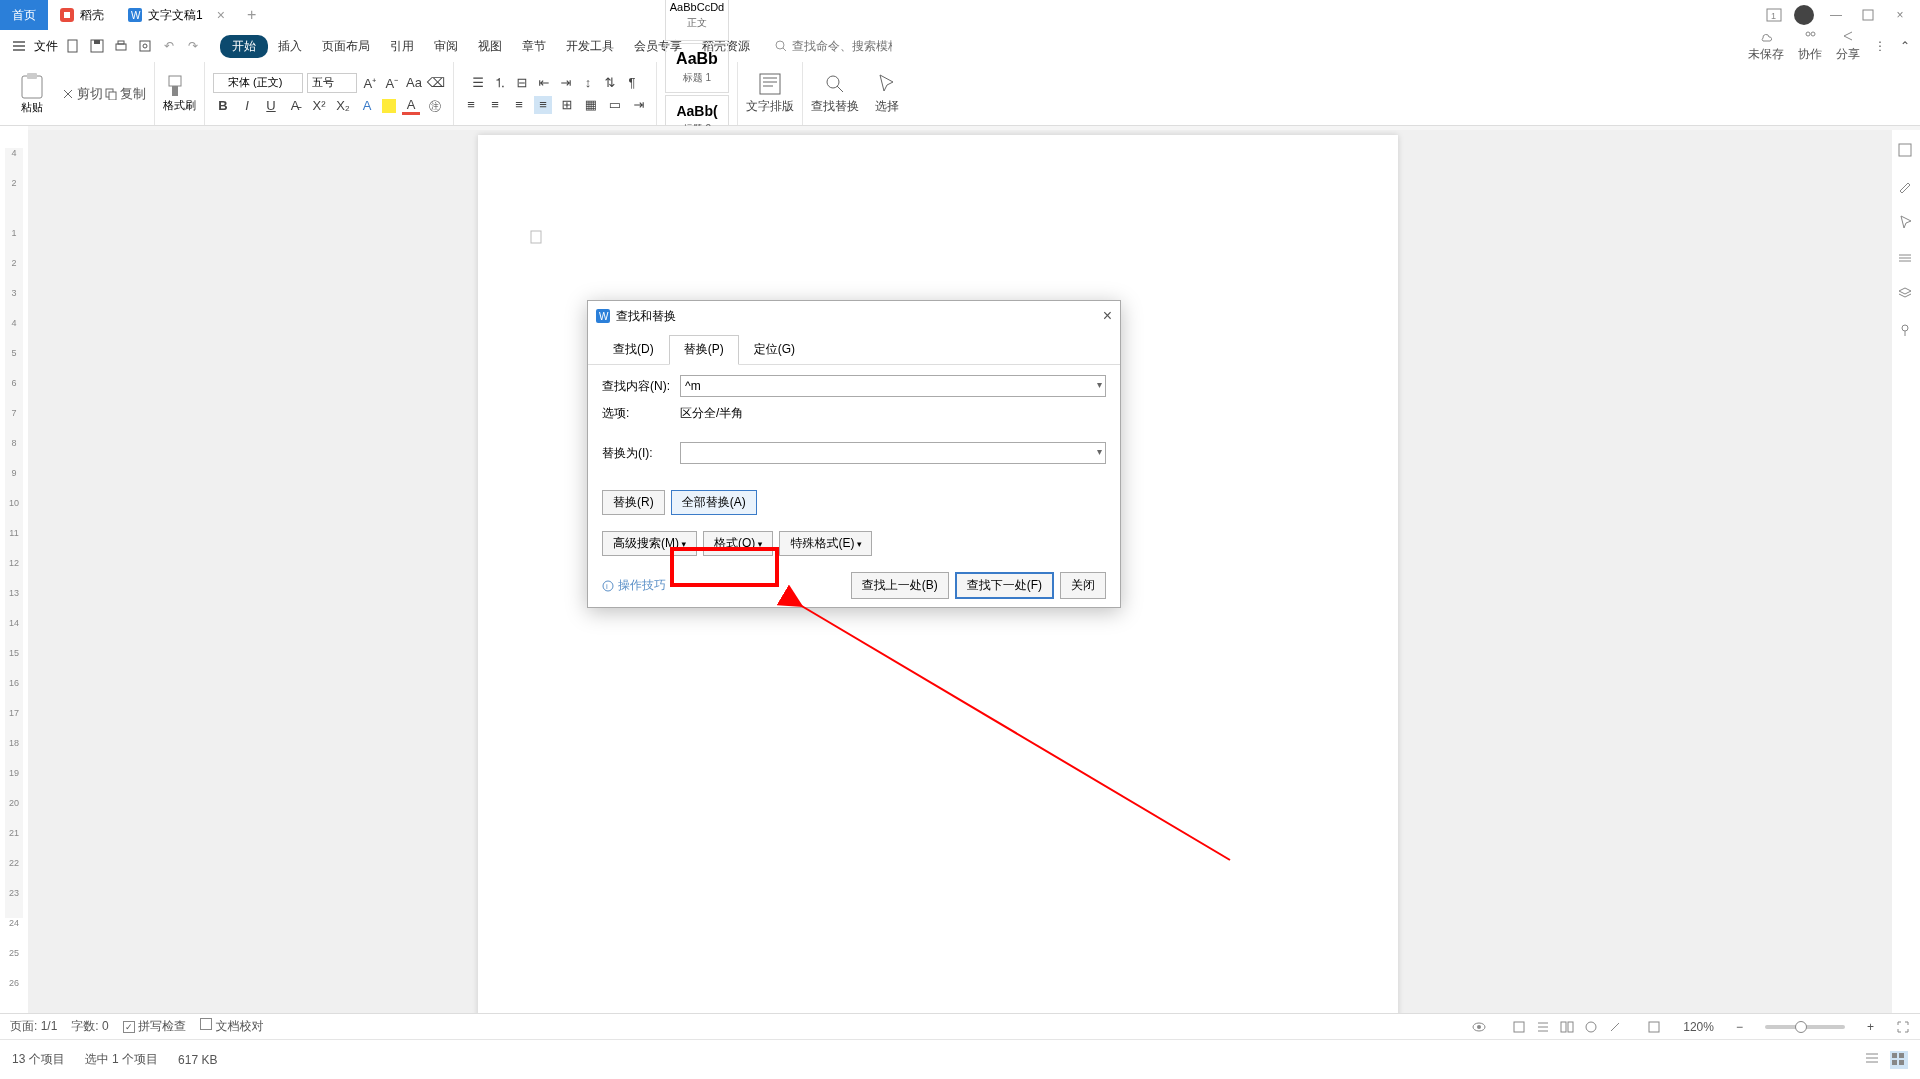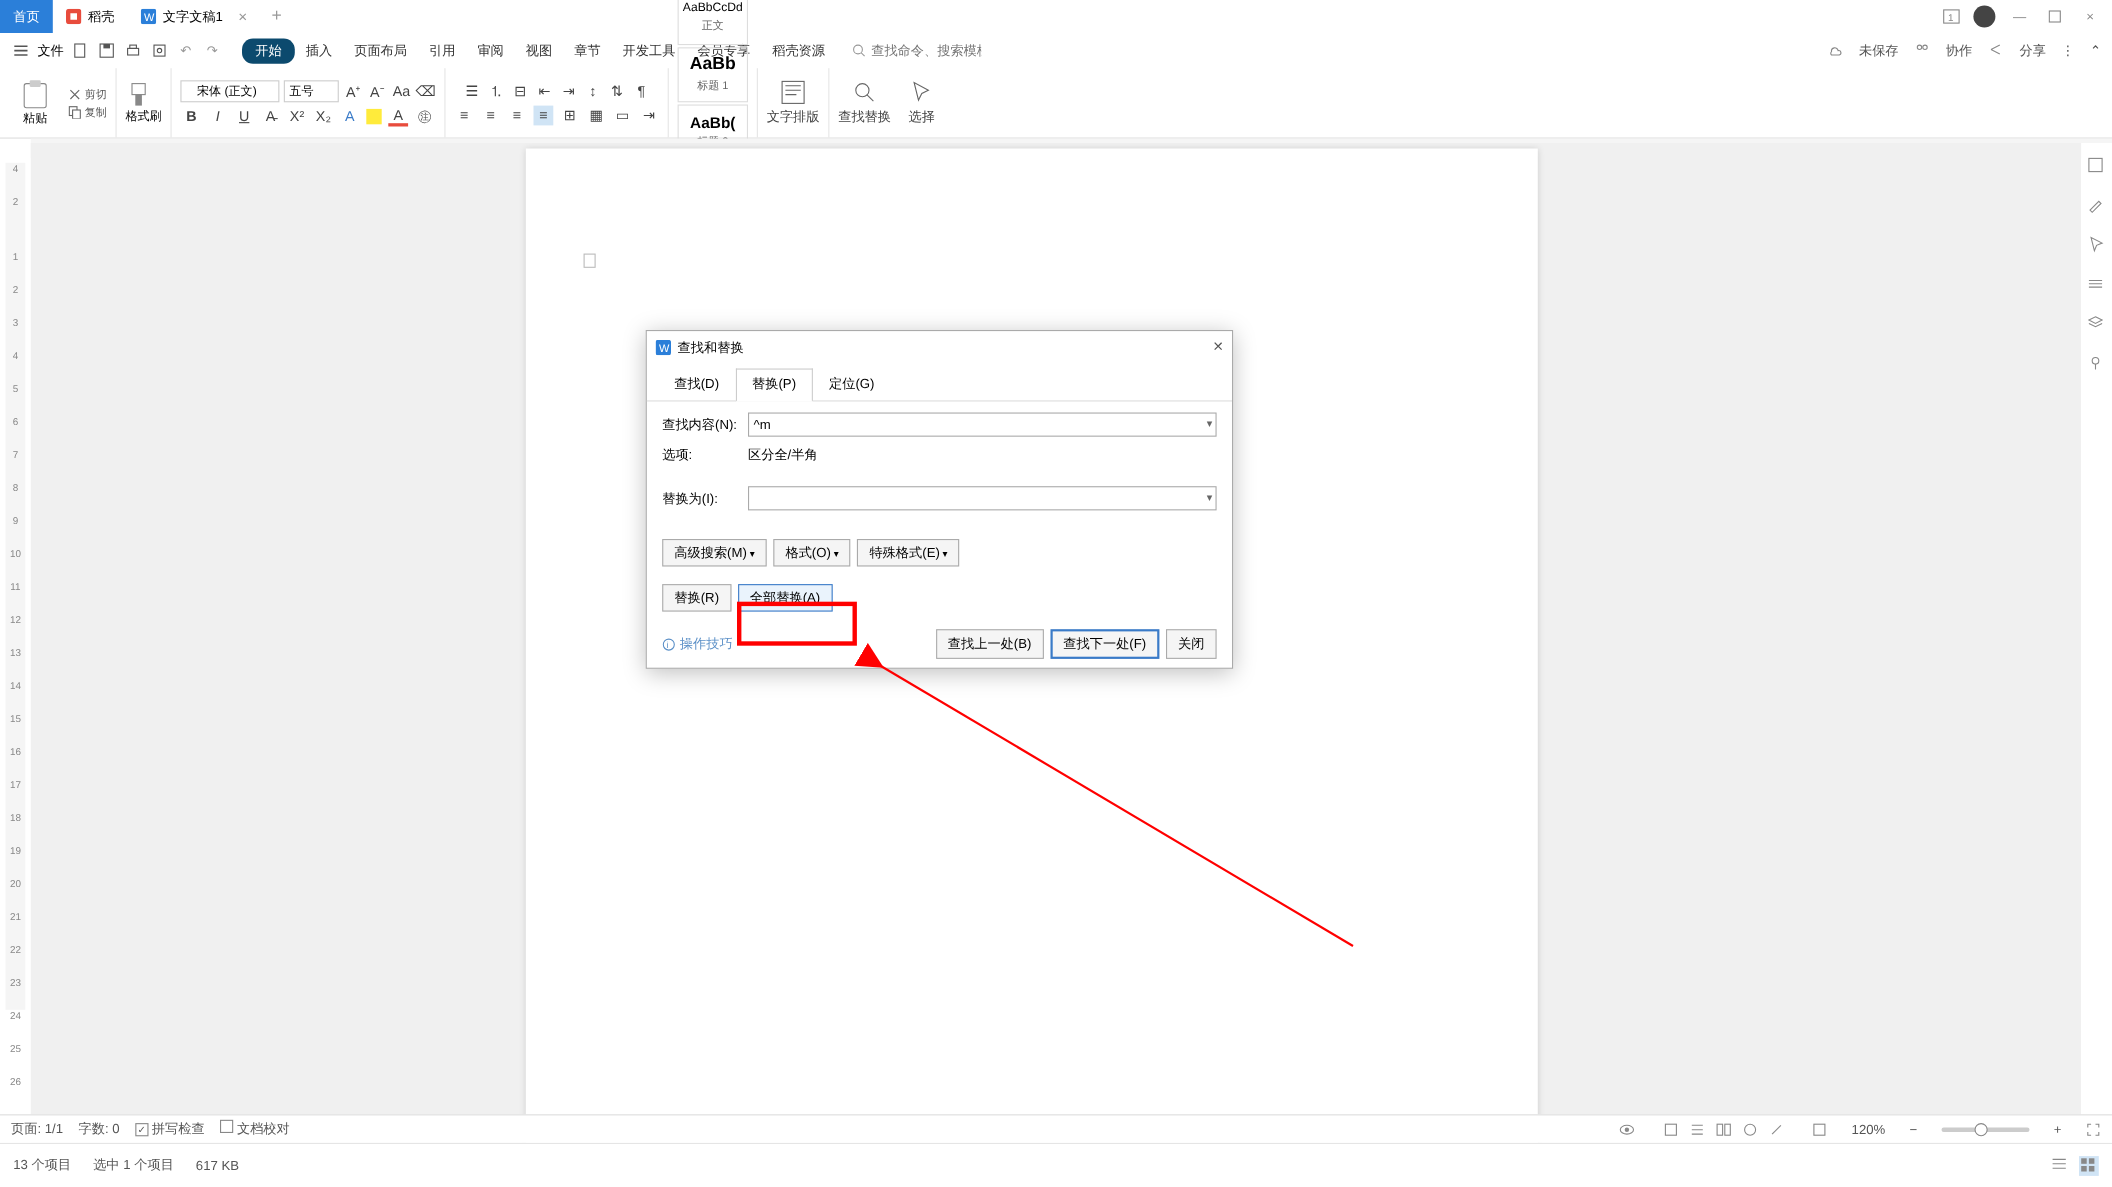--- a/index.html
+++ b/index.html
@@ -18,31 +18,31 @@
 .avatar { width: 20px; height: 20px; border-radius: 50%; background: #444; }
 
 
 .menu-bar { height: 32px; background: #fff; display: flex; align-items: center; padding: 0 10px; gap: 4px; }
 .menu-left { display: flex; align-items: center; gap: 6px; }
 .menu-icon { width: 18px; height: 18px; display: flex; align-items: center; justify-content: center; color: #555; }
 .menu-tabs { display: flex; align-items: center; margin-left: 14px; gap: 0; }
 .menu-tab { padding: 4px 10px; color: #333; cursor: pointer; }
 .menu-tab.active { background: #0c4a6e; color: #fff; border-radius: 10px; padding: 3px 12px; }
 .menu-right { margin-left: auto; display: flex; align-items: center; gap: 14px; font-size: 12px; color: #555; }
-.menu-right .item { display: flex; gap: 15px; }
+.menu-right .item { display: flex; align-items: center; gap: 3px; flex-direction: column; }
 .search-box { display: flex; align-items: center; gap: 4px; color: #999; margin-left: 10px; }
 .search-input { border: none; outline: none; font-size: 12px; width: 100px; color: #666; }
 
 
 .ribbon { height: 64px; background: #fff; border-bottom: 1px solid #ddd; display: flex; align-items: center; padding: 0 10px; }
 .ribbon-group { display: flex; flex-direction: column; align-items: center; padding: 0 8px; height: 100%; justify-content: center; }
 .ribbon-group.sep { border-right: 1px solid #e5e5e5; }
 .paste-btn { text-align: center; }
 .paste-icon { width: 28px; height: 28px; margin: 0 auto; }
-.small-btns { display: flex; flex-direction: column; gap: 2px; font-size: 10px; color: #555; text-align: right; }
+.small-btns { display: flex; gap: 2px; font-size: 13px; color: #555; text-align: right; }
 .small-btn { display: flex; align-items: center; gap: 3px; }
 .font-row { display: flex; align-items: center; gap: 4px; }
 .font-select { border: 1px solid #ccc; padding: 1px 4px; font-size: 11px; height: 20px; }
 .font-select.name { width: 90px; padding-left: 14px; }
 .font-select.size { width: 50px; }
 .ribbon-btns-row { display: flex; align-items: center; gap: 6px; margin-top: 4px; }
 .rbtn { width: 18px; height: 18px; display: flex; align-items: center; justify-content: center; color: #444; font-size: 13px; }
 .styles-gallery { display: flex; gap: 2px; flex-direction: column; }
 .style-item { border: 1px solid #ddd; width: 64px; height: 50px; display: flex; flex-direction: column; align-items: center; justify-content: center; font-size: 10px; }
 .style-preview { font-size: 13px; }
@@ -503,27 +503,27 @@
     </div>
     <div class="form-row" style="margin-top:20px">
       <span class="form-label">替换为(I):</span>
       <div class="combo">
         <input value="" style="">
         <span class="arrow">▾</span>
       </div>
     </div>
   </div>
   <div class="dlg-btn-row">
+    <button class="dlg-btn">替换(R)</button>
+    <button class="dlg-btn highlighted">全部替换(A)</button>
+  </div>
+  <div class="dlg-btn-row">
     <button class="dlg-btn dropdown">高级搜索(M)</button>
     <button class="dlg-btn dropdown">格式(O)</button>
     <button class="dlg-btn dropdown">特殊格式(E)</button>
-  </div>
-  <div class="dlg-btn-row">
-    <button class="dlg-btn">替换(R)</button>
-    <button class="dlg-btn highlighted">全部替换(A)</button>
   </div>
   <div class="dlg-btn-row" style="align-items:center">
     <span class="tips-link">
       <svg width="12" height="12">
           <circle cx="6" cy="6" r="5" stroke="#5a8fc7" fill="none"></circle>
           <text x="4" y="9" font-size="8" fill="#5a8fc7">i</text>
         </svg>
       <span>操作技巧</span>
     </span>
     <div style="margin-left:auto;display:flex;gap:6px">

